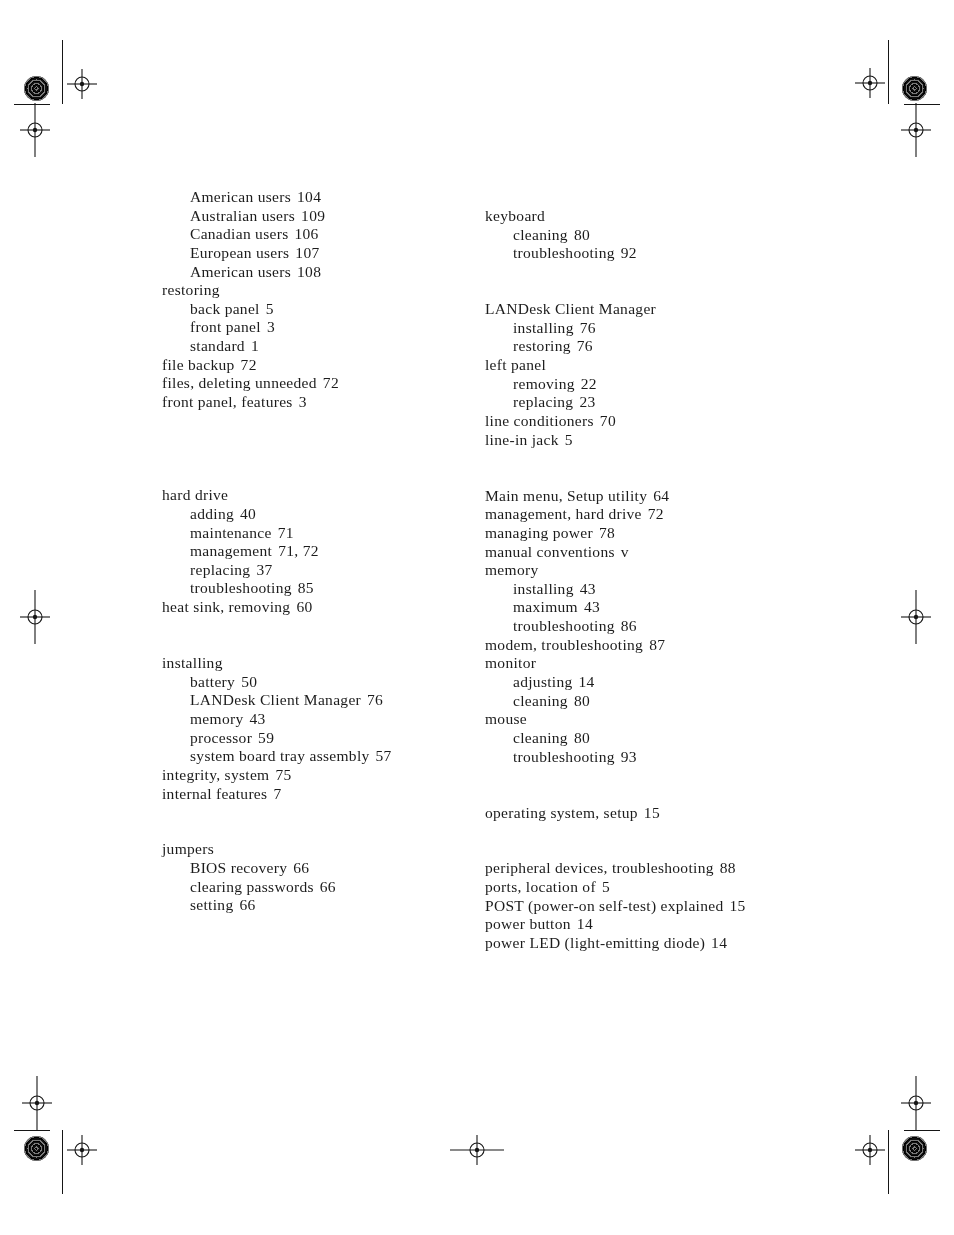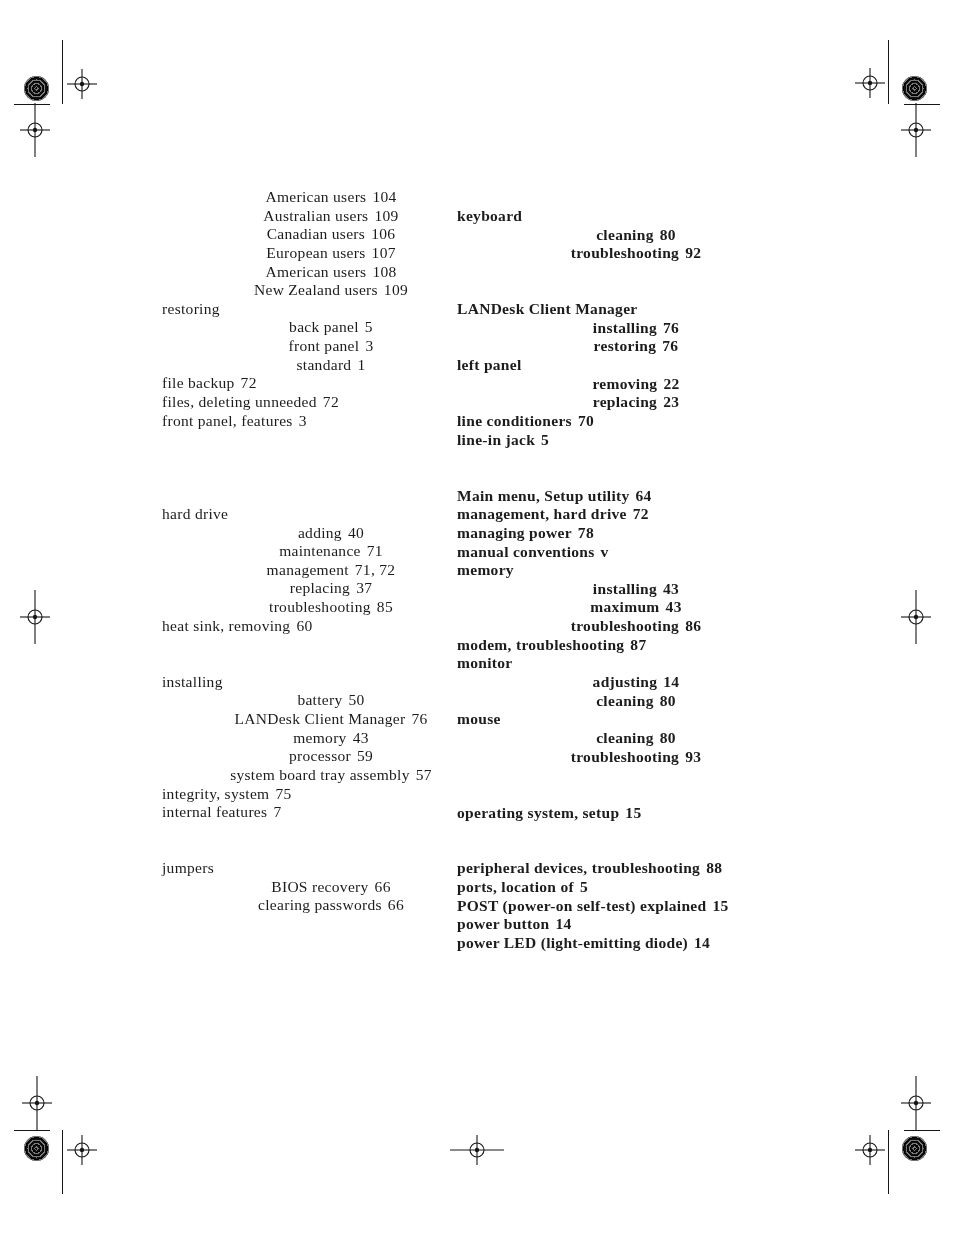--- a/index.html
+++ b/index.html
@@ -9,23 +9,23 @@
     background:#ffffff;
     font-family:"Liberation Serif","DejaVu Serif",serif;
     color:#1c1c1c;
     overflow:hidden;
   }
   .page { position:absolute; inset:0; }
 
   
   .col { position:absolute; font-size:15.5px; letter-spacing:0.3px; }
   .col-left  { left:162px; top:188px; width:310px; }
-  .col-right { left:457px; top:207px; width:330px;font-weight:bold; }
+  .col-right { left:485px; top:207px; width:330px; }
   .line { height:18.65px; line-height:18.65px; white-space:nowrap; }
-  .line.indent { padding-left:28px;text-align:center; }
+  .line.indent { padding-left:28px; }
   .entry-page { margin-left:6px; }
 
   
   .mark { position:absolute; }
   .reg   { width:30px; height:30px; }
   .reg-v { width:30px; height:54px; }
   .reg-h { width:54px; height:30px; }
   .disc {
     width:25px; height:25px; border-radius:50%;
     background:repeating-radial-gradient(circle at 50% 50%,
@@ -124,21 +124,20 @@
         <circle cx="15" cy="15" r="2.2" fill="#161616"></circle>
       </svg></div>
 
   <div class="content">
     <div class="col col-left">
         <div class="line indent"><span class="entry-text">American users</span><span class="entry-page">104</span></div>
         <div class="line indent"><span class="entry-text">Australian users</span><span class="entry-page">109</span></div>
         <div class="line indent"><span class="entry-text">Canadian users</span><span class="entry-page">106</span></div>
         <div class="line indent"><span class="entry-text">European users</span><span class="entry-page">107</span></div>
         <div class="line indent"><span class="entry-text">American users</span><span class="entry-page">108</span></div>
-        <div class="line indent"><span class="entry-text">New Zealand users</span><span class="entry-page">109</span></div>
         <div class="line"><span class="entry-text">restoring</span></div>
         <div class="line indent"><span class="entry-text">back panel</span><span class="entry-page">5</span></div>
         <div class="line indent"><span class="entry-text">front panel</span><span class="entry-page">3</span></div>
         <div class="line indent"><span class="entry-text">standard</span><span class="entry-page">1</span></div>
         <div class="line"><span class="entry-text">file backup</span><span class="entry-page">72</span></div>
         <div class="line"><span class="entry-text">files, deleting unneeded</span><span class="entry-page">72</span></div>
         <div class="line"><span class="entry-text">front panel, features</span><span class="entry-page">3</span></div>
         <div class="line"></div>
         <div class="line"></div>
         <div class="line"></div>
@@ -158,20 +157,21 @@
         <div class="line indent"><span class="entry-text">memory</span><span class="entry-page">43</span></div>
         <div class="line indent"><span class="entry-text">processor</span><span class="entry-page">59</span></div>
         <div class="line indent"><span class="entry-text">system board tray assembly</span><span class="entry-page">57</span></div>
         <div class="line"><span class="entry-text">integrity, system</span><span class="entry-page">75</span></div>
         <div class="line"><span class="entry-text">internal features</span><span class="entry-page">7</span></div>
         <div class="line"></div>
         <div class="line"></div>
         <div class="line"><span class="entry-text">jumpers</span></div>
         <div class="line indent"><span class="entry-text">BIOS recovery</span><span class="entry-page">66</span></div>
         <div class="line indent"><span class="entry-text">clearing passwords</span><span class="entry-page">66</span></div>
+        <div class="line indent"><span class="entry-text">setting</span><span class="entry-page">66</span></div>
       </div>
     <div class="col col-right">
         <div class="line"><span class="entry-text">keyboard</span></div>
         <div class="line indent"><span class="entry-text">cleaning</span><span class="entry-page">80</span></div>
         <div class="line indent"><span class="entry-text">troubleshooting</span><span class="entry-page">92</span></div>
         <div class="line"></div>
         <div class="line"></div>
         <div class="line"><span class="entry-text">LANDesk Client Manager</span></div>
         <div class="line indent"><span class="entry-text">installing</span><span class="entry-page">76</span></div>
         <div class="line indent"><span class="entry-text">restoring</span><span class="entry-page">76</span></div>

